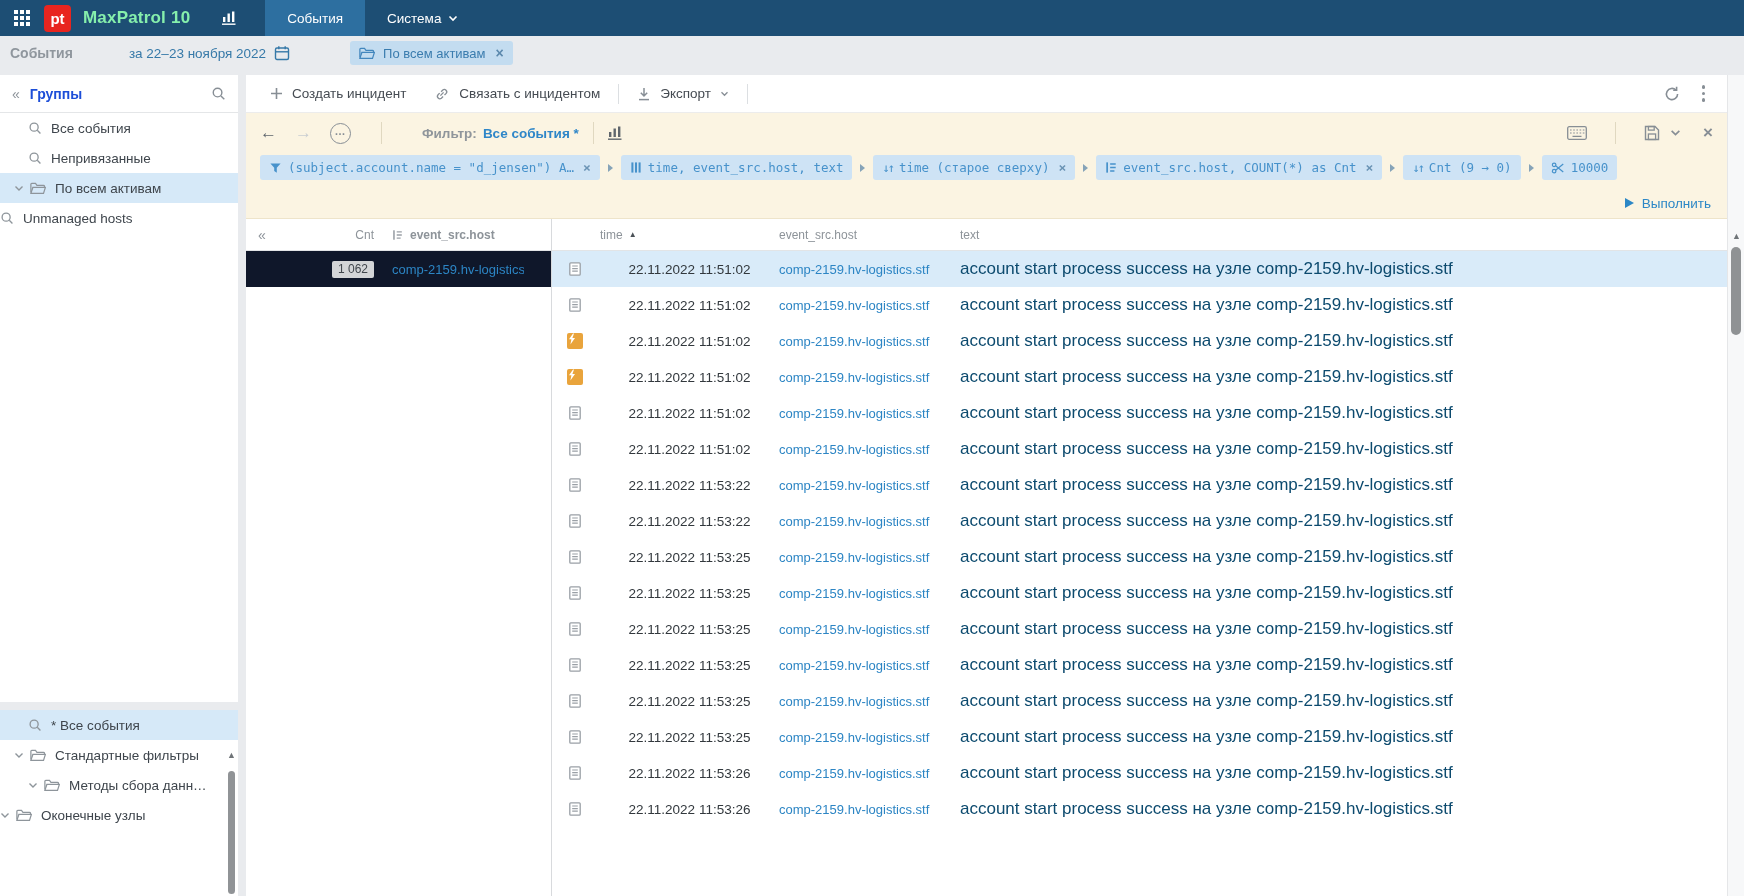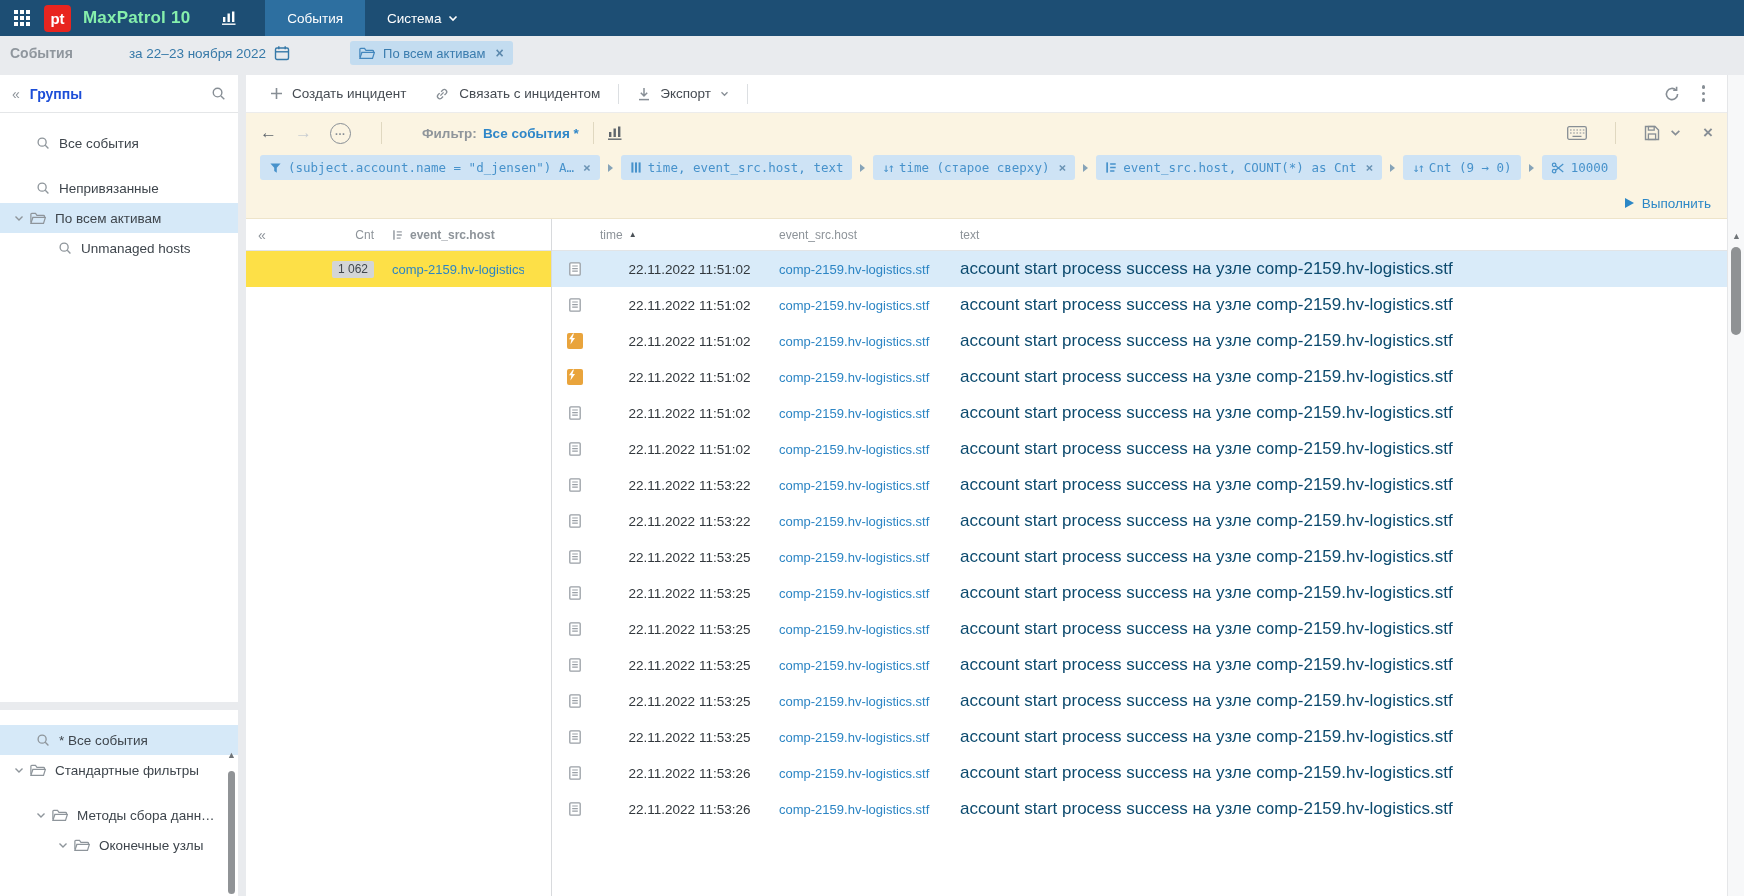--- a/index.html
+++ b/index.html
@@ -37,22 +37,22 @@
   .p-head { height:38px; display:flex; align-items:center; padding:0 12px; border-bottom:1px solid #e4e6e8; }
   .p-title { font-size:14px; font-weight:bold; color:#1d4ed8; }
   .collapse { color:#8d939a; font-size:14px; margin-right:10px; cursor:pointer; }
   .p-head .spacer { flex:1; }
   .p-icon { color:#878e95; cursor:pointer; margin-left:14px; }
   .plus { font-size:19px; color:#7a8188; line-height:1; }
 
   .tree-row { height:30px; display:flex; align-items:center; font-size:13.5px; color:#3e454c; cursor:pointer; }
   .tree-row.selected { background:#d6e9f8; }
   .tree-row[data-indent="0"] { padding-left:14px; }
-  .tree-row[data-indent="1"] { padding-left:36px;margin-top:15px; }
-  .tree-row[data-indent="2"] { padding-left:58px; }
+  .tree-row[data-indent="1"] { padding-left:28px; }
+  .tree-row[data-indent="2"] { }
   .tree-row .chev { display:none; color:#8e959b; margin-right:6px; }
   .tree-row[data-chevron="true"] .chev { display:flex; }
   .tree-row .ic { display:none; color:#8e959b; margin-right:9px; }
   .tree-row[data-icon="search"] .ic-search { display:block; }
   .tree-row[data-icon="folder"] .ic-folder { display:block; }
   .f-scroll { position:absolute; right:2px; top:40px; bottom:2px; width:9px; display:flex; flex-direction:column; align-items:center; }
   .f-scroll .up { font-size:9px; color:#6f7478; }
   .f-scroll .thumb { width:7px; background:#909396; border-radius:4px; margin-top:11px; flex:1; }
 
   
@@ -110,21 +110,21 @@
   
   .results { flex:1; display:flex; background:#fff; overflow:hidden; }
   .gpanel { width:306px; border-right:1px solid #d8dadd; }
   .g-head, .g-row { display:grid; grid-template-columns:28px 100px 1fr; align-items:center; }
   .g-head { height:32px; border-bottom:1px solid #e2e4e6; font-size:12px; color:#8d9399; }
   .g-head .collapse { margin-left:12px; }
   .g-cnt-h { text-align:right; }
   .g-host-h { display:flex; align-items:center; gap:7px; padding-left:18px; font-weight:bold; color:#8d9399; }
   .g-host-h .gi { color:#9aa0a6; }
   .g-row { height:36px; cursor:pointer; }
-  .g-row.selected { background:#fde047; }
+  .g-row.selected { background:#0f172a; }
   .badge { justify-self:end; background:#d3d5d7; border-radius:2px; padding:1.5px 6px; font-size:12px; color:#41474d; }
   .g-link { padding-left:18px; font-size:13px; color:#2c85c4; white-space:nowrap; overflow:hidden; max-width:150px; cursor:pointer; }
 
   .epanel { flex:1; }
   .e-head, .e-row { display:grid; grid-template-columns:46px 181px 181px 1fr; align-items:center; }
   .e-head { height:32px; border-bottom:1px solid #e2e4e6; font-size:12px; color:#8d9399; }
   .e-head .th-time { display:flex; align-items:center; gap:6px; padding-left:2px; cursor:pointer; }
   .e-head .asc { font-size:8px; color:#4a5056; }
   .e-row { height:36px; cursor:pointer; }
   .e-row.selected { background:#d9ebf9; }

